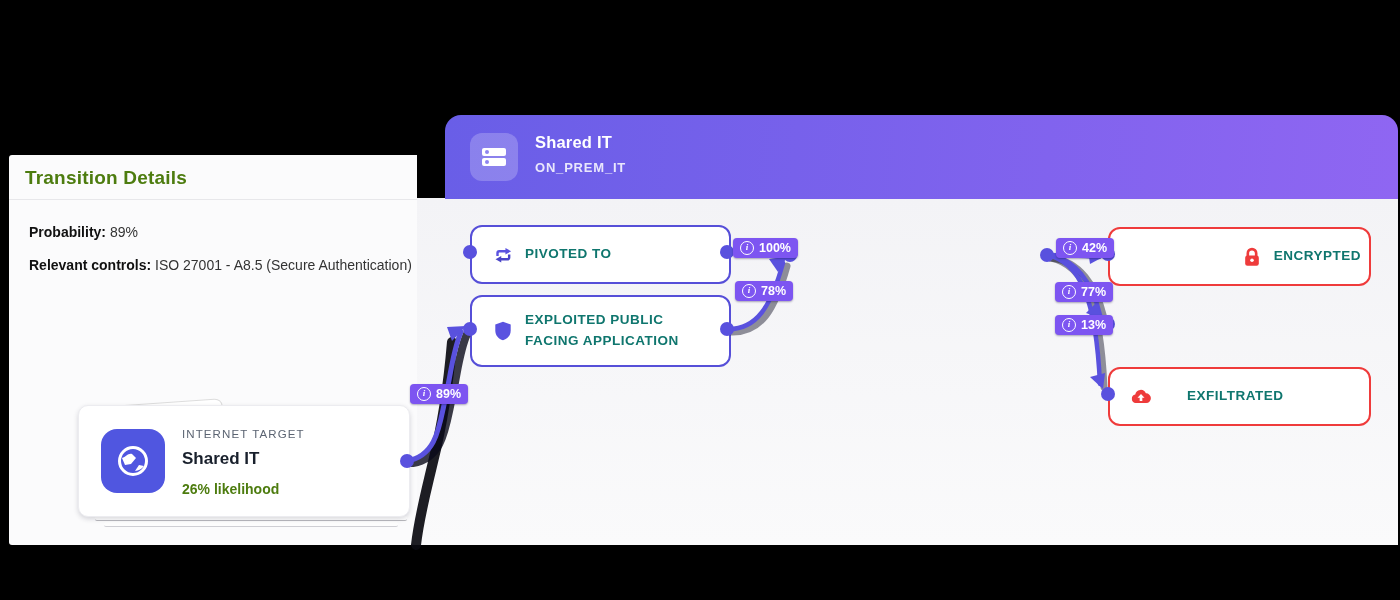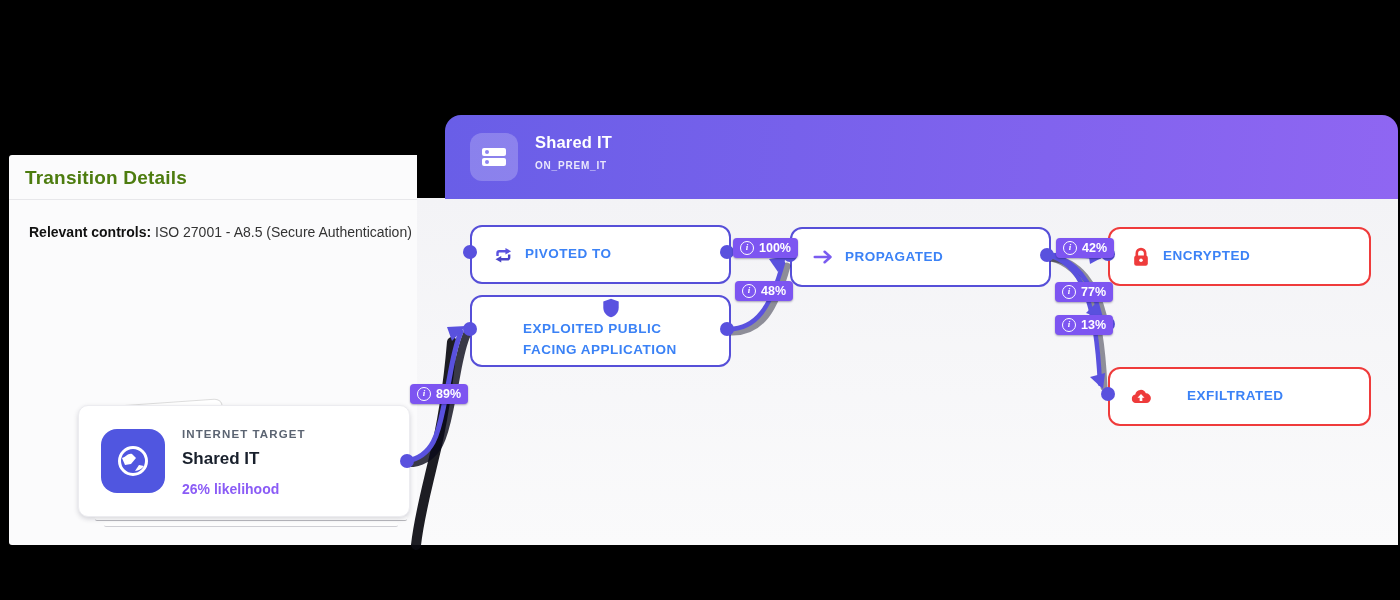--- a/index.html
+++ b/index.html
@@ -20,49 +20,49 @@
     border:1px solid #ddd;border-radius:8px;transform:rotate(-4deg);}
   .stack-line1{position:absolute;left:95px;top:516px;width:312px;height:4px;background:#fff;
     border-bottom:1px solid #b9b9bd;border-radius:2px;}
   .stack-line2{position:absolute;left:104px;top:522px;width:294px;height:4px;background:#fdfdfd;
     border-bottom:1px solid #cfcfd4;border-radius:2px;}
   .target-card{position:absolute;left:78px;top:405px;width:330px;height:110px;background:#fff;
     border-radius:10px;border:1px solid #ececf0;box-shadow:0 2px 5px rgba(40,40,60,.18);}
   .globe-tile{position:absolute;left:22px;top:23px;width:64px;height:64px;border-radius:16px;
     background:#5056e0;display:flex;align-items:center;justify-content:center;}
   .card-text{position:absolute;left:103px;top:22px;}
-  .card-kicker{font-size:11.5px;font-weight:700;color:#5b6472;letter-spacing:1.1px;}
+  .card-kicker{font-size:11.5px;font-weight:400;color:#5b6472;letter-spacing:1.1px;}
   .card-name{font-size:17px;font-weight:700;color:#19202c;margin-top:9px;}
-  .card-likelihood{font-size:14px;font-weight:700;color:#8b5cf6;margin-top:12px;}
+  .card-likelihood{font-size:14px;font-weight:700;color:#4d7c0f;margin-top:12px;}
 
   
   .graph-header{position:absolute;left:445px;top:115px;width:953px;height:84px;
     border-radius:16px 16px 0 0;background:linear-gradient(95deg,#695ee7 0%,#8f66f2 100%);}
   .header-tile{position:absolute;left:25px;top:18px;width:48px;height:48px;border-radius:12px;
     background:rgba(255,255,255,.22);display:flex;align-items:center;justify-content:center;}
   .header-text{position:absolute;left:90px;top:18px;color:#fff;}
   .header-title{font-size:16.5px;font-weight:700;letter-spacing:.2px;}
-  .header-subtitle{font-size:10px;font-weight:700;letter-spacing:.8px;margin-top:8px;
+  .header-subtitle{font-size:13px;font-weight:700;letter-spacing:.8px;margin-top:8px;
     color:rgba(255,255,255,.85);}
   .graph-body{position:absolute;left:417px;top:198px;width:981px;height:347px;
     background:linear-gradient(#f3f3f6,#fafafb);}
 
   
   .node{position:absolute;background:#fff;border-radius:12px;display:flex;align-items:center;}
   .node.technique{border:2px solid #564fd8;}
   .node.impact{border:2px solid #ef3b3b;}
   .node .n-icon{margin-left:20px;width:22px;height:22px;flex:0 0 auto;
     display:flex;align-items:center;justify-content:center;}
   .node .n-label{margin-left:11px;margin-right:8px;font-size:13.5px;font-weight:700;
-    color:#3b82f6;letter-spacing:.5px;line-height:1.55;}
+    color:#0f766e;letter-spacing:.5px;line-height:1.55;}
   #node-pivoted{left:470px;top:225px;width:257px;height:55px;}
-  #node-exploited{left:470px;top:295px;width:257px;height:68px;flex-direction:column;}
+  #node-exploited{left:470px;top:295px;width:257px;height:68px;}
   #node-exploited .n-label{max-width:158px;}
   #node-propagated{left:790px;top:227px;width:257px;height:56px;}
-  #node-encrypted{left:1108px;top:227px;width:259px;height:55px;}
+  #node-encrypted{left:1108px;top:227px;width:259px;height:55px;justify-content:flex-end;}
   #node-interrupted{left:1108px;top:297px;width:259px;height:55px;}
   #node-exfiltrated{left:1108px;top:367px;width:259px;height:55px;gap:24px;}
 
   
   .edge-layer{position:absolute;inset:0;pointer-events:none;}
 
   
   .badge{position:absolute;height:20px;padding:0 7px;border-radius:4px;background:#7d55f1;
     color:#fff;font-size:12.5px;font-weight:600;display:flex;align-items:center;gap:5px;
     box-shadow:0 1px 2px rgba(20,10,60,.35);}
@@ -76,20 +76,21 @@
   #badge-89{left:410px;top:384px;}
 </style>
 </head>
 <body>
 
 <div class="canvas">
 
   <div class="details-panel">
     <div class="details-title">Transition Details</div>
     <div class="details-fields">
+      <p class="field"><b>Probability:</b> <span>89%</span></p>
       <p class="field"><b>Relevant controls:</b> <span>ISO 27001 - A8.5 (Secure Authentication)</span></p>
     </div>
   </div>
 
   <div class="graph-body"></div>
   <div class="graph-header">
     <div class="header-tile">
       <svg width="28" height="28" viewBox="0 0 28 28">
         <rect x="2" y="5" width="24" height="8" rx="2" fill="#fff"></rect>
         <rect x="2" y="15" width="24" height="8" rx="2" fill="#fff"></rect>
@@ -139,29 +140,20 @@
 
   <div class="node technique" id="node-exploited">
     <span class="n-icon">
       <svg width="22" height="22" viewBox="0 0 20 20">
         <path d="M10 1.5 L17 4.2 V9.5 c0 4.6 -3 7.6 -7 9 c-4 -1.4 -7 -4.4 -7 -9 V4.2 Z" fill="#5a52e0"></path>
       </svg>
     </span>
     <span class="n-label">EXPLOITED PUBLIC FACING APPLICATION</span>
   </div>
 
-  <div class="node technique" id="node-propagated">
-    <span class="n-icon">
-      <svg width="22" height="22" viewBox="0 0 20 20">
-        <path d="M2.5 10 H15" fill="none" stroke="#7a5cf0" stroke-width="2.3" stroke-linecap="round"></path>
-        <path d="M11.5 5.2 L16.8 10 L11.5 14.8" fill="none" stroke="#7a5cf0" stroke-width="2.3" stroke-linecap="round" stroke-linejoin="round"></path>
-      </svg>
-    </span>
-    <span class="n-label">PROPAGATED</span>
-  </div>
 
   <div class="node impact" id="node-encrypted">
     <span class="n-icon">
       <svg width="22" height="22" viewBox="0 0 20 20">
         <path d="M6.2 9 V6.6 a3.8 3.8 0 0 1 7.6 0 V9" fill="none" stroke="#ee3b3b" stroke-width="2.4"></path>
         <rect x="3.8" y="8.6" width="12.4" height="9.4" rx="2" fill="#ee3b3b"></rect>
         <circle cx="10" cy="13" r="1.6" fill="#fff"></circle>
       </svg>
     </span>
     <span class="n-label">ENCRYPTED</span>
@@ -217,21 +209,21 @@
       <circle cx="407" cy="461" r="7"></circle>
     </g>
   </svg>
 
   <div class="badge" id="badge-100">
     <span class="info-i">i</span>
     <span>100%</span>
   </div>
   <div class="badge" id="badge-78">
     <span class="info-i">i</span>
-    <span>48%</span>
+    <span>78%</span>
   </div>
   <div class="badge" id="badge-42">
     <span class="info-i">i</span>
     <span>42%</span>
   </div>
   <div class="badge" id="badge-77">
     <span class="info-i">i</span>
     <span>77%</span>
   </div>
   <div class="badge" id="badge-69">

